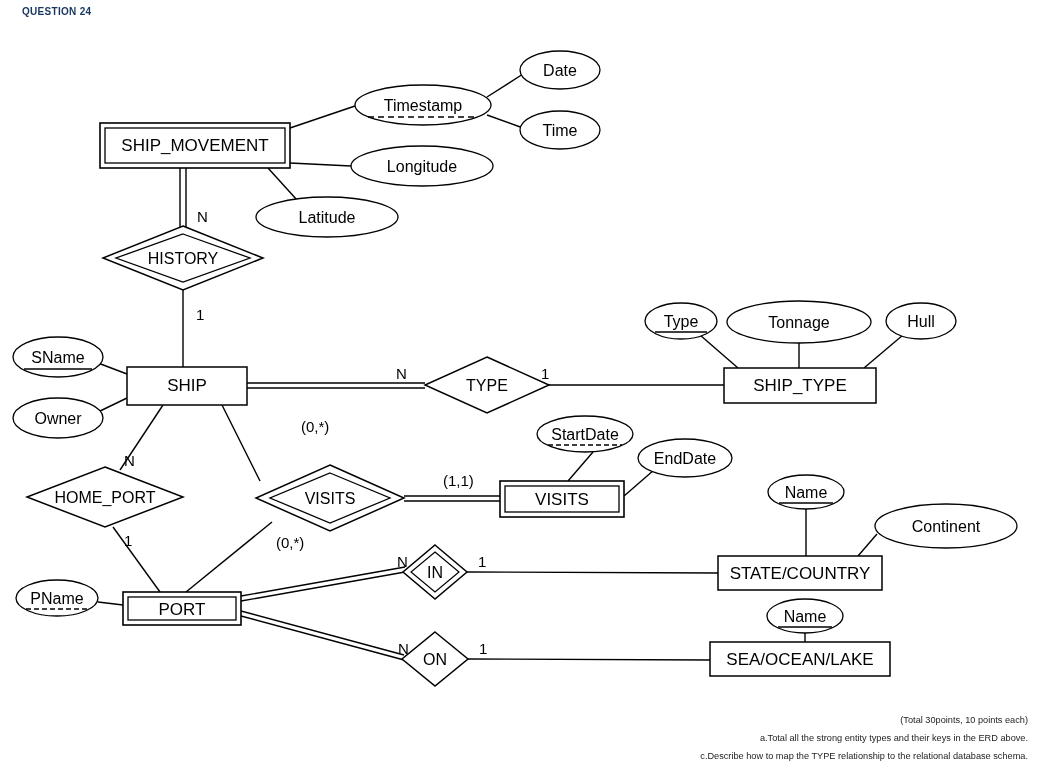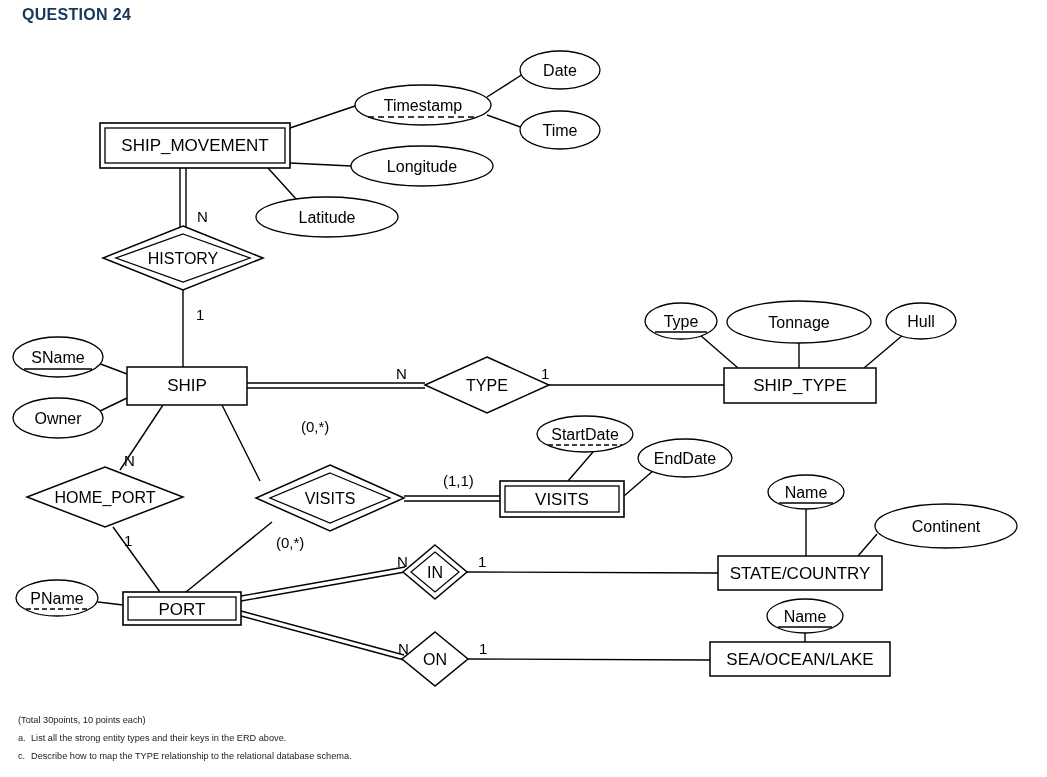--- a/index.html
+++ b/index.html
@@ -3,36 +3,36 @@
 <meta charset="utf-8">
 <style>
   html,body{margin:0;padding:0;background:#ffffff;}
   body{
     width:1047px;height:777px;position:relative;overflow:hidden;
     font-family:"Liberation Sans", sans-serif;
     color:#000;
   }
   #question-header{
     position:absolute;left:22px;top:6px;
-    font-size:16px;font-weight:bold;letter-spacing:.3px;
+    font-size:10px;font-weight:bold;letter-spacing:.3px;
     color:#17365d;
     font-family:"Liberation Sans", sans-serif;
   }
   #erd-canvas{position:absolute;left:0;top:0;width:1047px;height:710px;}
   #erd-canvas text{font-family:"Liberation Sans", sans-serif;fill:#000;}
   .ent-label{font-size:17px;}
   .rel-label{font-size:16px;}
   .attr-label{font-size:16px;}
   .card-label{font-size:15px;}
   #footer{
     position:absolute;left:18px;top:712px;width:1010px;
     font-size:9.2px;line-height:1.95;color:#222;
     font-family:"Liberation Sans", sans-serif;
   }
-  #footer .f-line{white-space:nowrap;}
+  #footer .f-line{white-space:nowrap;text-align:right;}
   #footer .f-key{display:inline-block;width:13px;}
 </style>
 </head>
 <body>
 
 <div id="question-header">QUESTION 24</div>
 
 <svg id="erd-canvas" viewBox="0 0 1047 710" xmlns="http://www.w3.org/2000/svg">
 
   <g id="connector-layer" fill="none" stroke="#000" stroke-width="1.4">
@@ -273,18 +273,18 @@
     <text class="card-label" x="478" y="567">1</text>
     <text class="card-label" x="398" y="654">N</text>
     <text class="card-label" x="479" y="654">1</text>
   </g>
 
 </svg>
 
 <div id="footer">
   <div class="f-line">(Total 30points, 10 points each)</div>
   <div class="f-line">
-    <span class="f-key">a.</span><span>List all the strong entity types and their keys in the ERD above.</span>
+    <span class="f-key">a.</span><span>Total all the strong entity types and their keys in the ERD above.</span>
   </div>
   <div class="f-line">
     <span class="f-key">c.</span><span>Describe how to map the TYPE relationship to the relational database schema.</span>
   </div>
 </div>
 
 </body></html>

